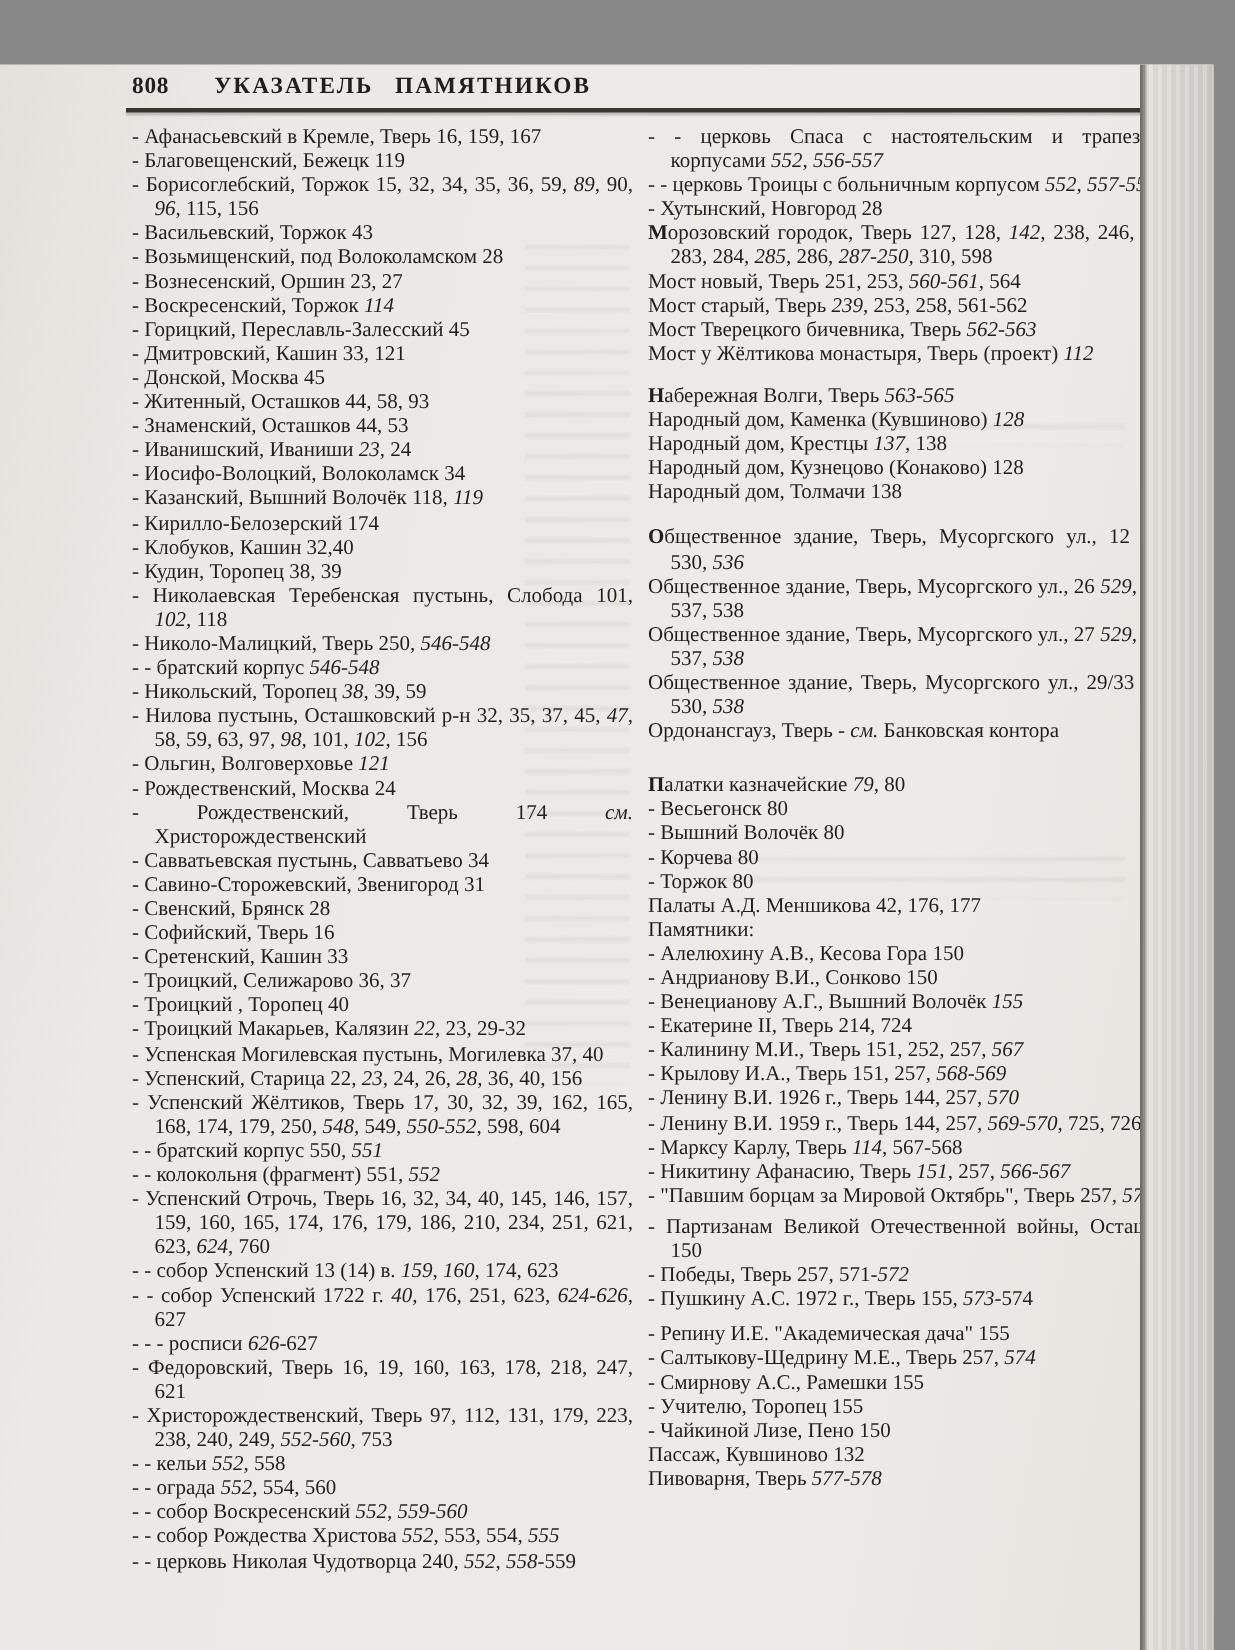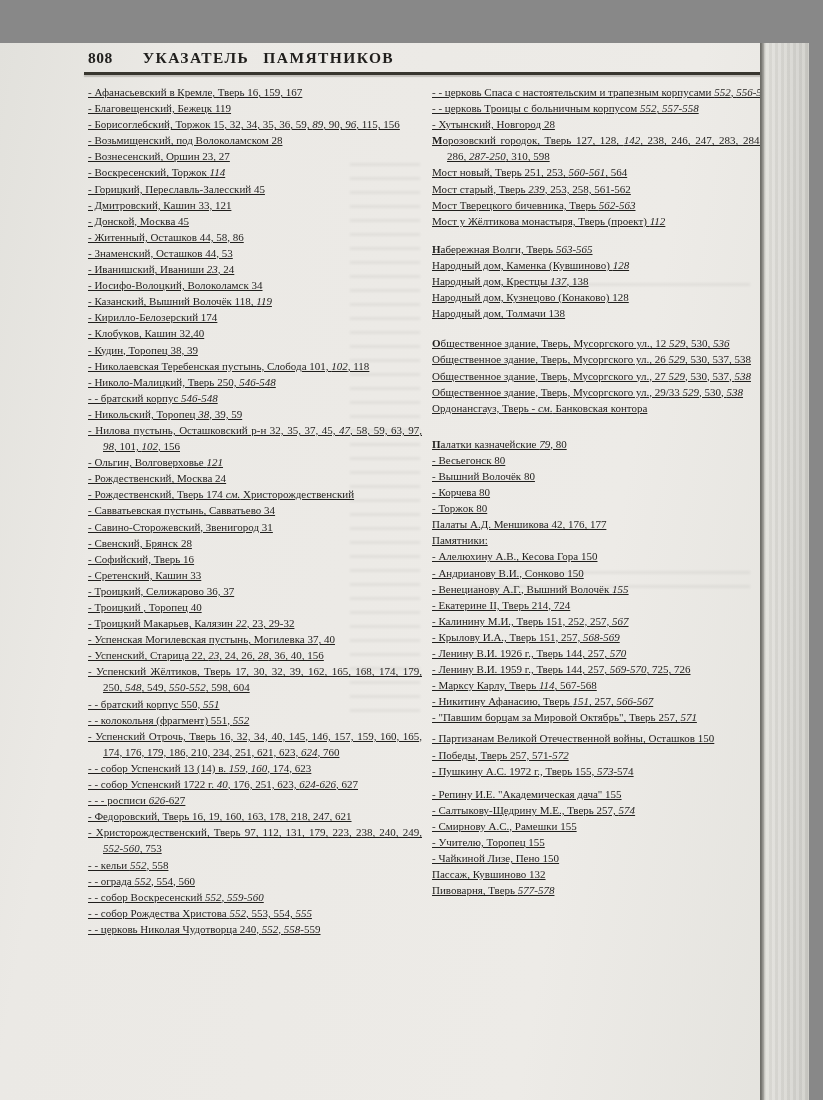--- a/index.html
+++ b/index.html
@@ -11,21 +11,21 @@
     margin-top:43px;
   }
   
   .hdr{position:absolute;top:6px;left:88px;display:flex;align-items:baseline;
        font-weight:bold;font-size:15.5px;white-space:nowrap;}
   .hdr .pnum{margin-right:30px;letter-spacing:.5px;}
   .hdr .ptitle{letter-spacing:1.4px;word-spacing:9px;}
   .hrule{position:absolute;top:29px;left:84px;width:702px;height:3px;background:#38362f;
          box-shadow:0 2px 1px rgba(70,68,60,.25);}
   
-  .col{position:absolute;top:41px;font-size:11px;line-height:16.1px;text-align:justify;text-decoration:underline;}
+  .col{position:absolute;top:41px;font-size:14px;line-height:16.1px;text-align:justify;}
   .col-left{left:88px;width:334px;}
   .col-right{left:432px;width:354px;}
   .entry{padding-left:15px;text-indent:-15px;}
   .entry i{font-style:italic;}
   .entry b{font-weight:bold;}
   
   .book-edge{position:absolute;top:0;left:760px;width:63px;height:1100px;
     background:linear-gradient(90deg,#56554f 0px,#6e6d67 2px,#e1e0db 5px,#dad9d4 35%,#d0cfca 70%,#b7b6b1 94%,#a9a8a3 100%);}
   .book-edge:after{content:"";position:absolute;inset:0;
     background:repeating-linear-gradient(90deg,rgba(255,255,255,.12) 0 3px,rgba(0,0,0,.03) 3px 6px);}
@@ -47,27 +47,28 @@
   <div class="hdr">
     <span class="pnum">808</span>
     <span class="ptitle">УКАЗАТЕЛЬ ПАМЯТНИКОВ</span>
   </div>
   <div class="hrule"></div>
 
   <div class="col col-left" id="col-left">
       <div class="entry">- Афанасьевский в Кремле, Тверь 16, 159, 167</div>
       <div class="entry">- Благовещенский, Бежецк 119</div>
       <div class="entry">- Борисоглебский, Торжок 15, 32, 34, 35, 36, 59, <i>89</i>, 90, <i>96</i>, 115, 156</div>
+      <div class="entry">- Васильевский, Торжок 43</div>
       <div class="entry">- Возьмищенский, под Волоколамском 28</div>
       <div class="entry">- Вознесенский, Оршин 23, 27</div>
       <div class="entry">- Воскресенский, Торжок <i>114</i></div>
       <div class="entry">- Горицкий, Переславль-Залесский 45</div>
       <div class="entry">- Дмитровский, Кашин 33, 121</div>
       <div class="entry">- Донской, Москва 45</div>
-      <div class="entry">- Житенный, Осташков 44, 58, 86</div>
+      <div class="entry">- Житенный, Осташков 44, 58, 93</div>
       <div class="entry">- Знаменский, Осташков 44, 53</div>
       <div class="entry">- Иванишский, Иваниши <i>23</i>, 24</div>
       <div class="entry">- Иосифо-Волоцкий, Волоколамск 34</div>
       <div class="entry">- Казанский, Вышний Волочёк 118, <i>119</i></div>
       <div class="entry">- Кирилло-Белозерский 174</div>
       <div class="entry">- Клобуков, Кашин 32,40</div>
       <div class="entry">- Кудин, Торопец 38, 39</div>
       <div class="entry">- Николаевская Теребенская пустынь, Слобода 101, <i>102</i>, 118</div>
       <div class="entry">- Николо-Малицкий, Тверь 250, <i>546-548</i></div>
       <div class="entry">- - братский корпус <i>546-548</i></div>

